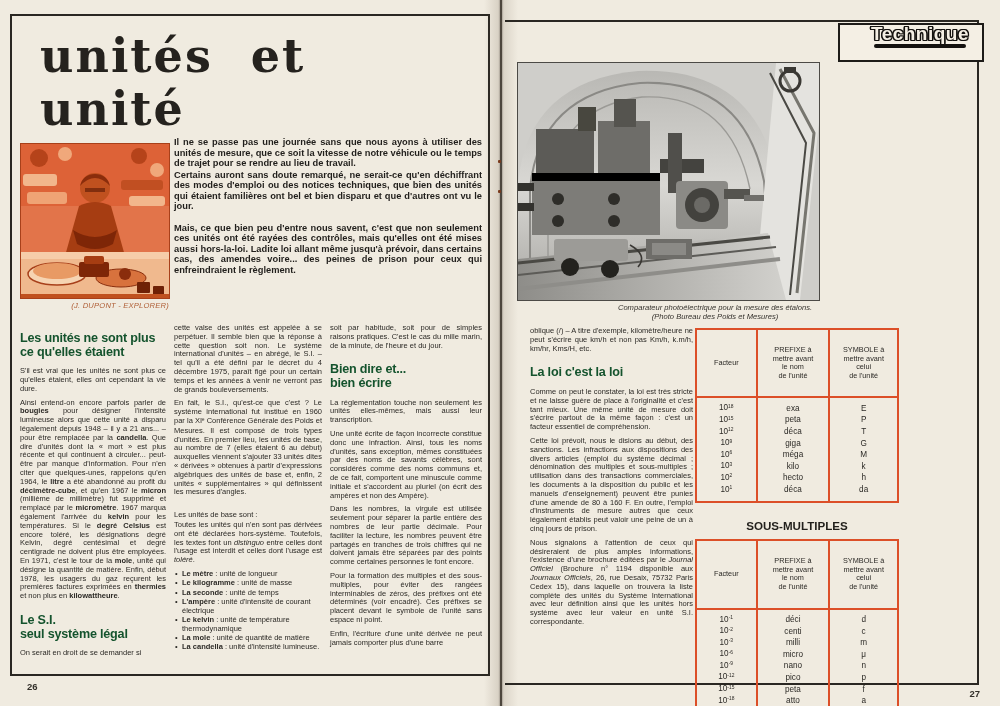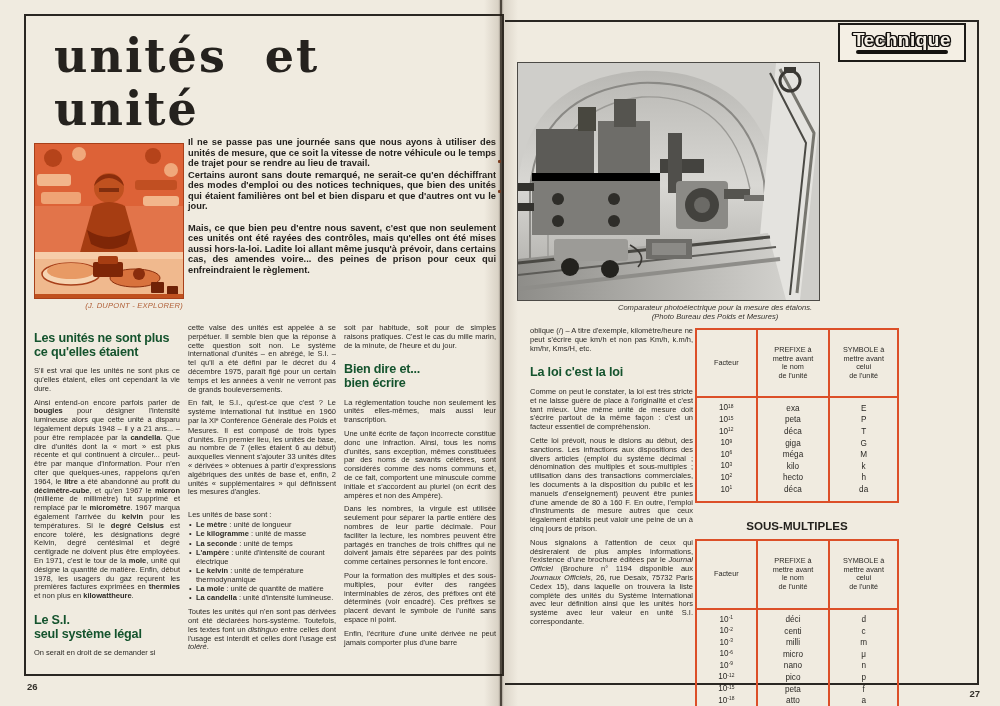--- a/index.html
+++ b/index.html
@@ -4,21 +4,21 @@
 <style>
   html,body{margin:0;padding:0;background:#d8d2c4;}
   #stage{position:relative;width:1000px;height:706px;background:#f0ebe0;overflow:hidden;
          font-family:"Liberation Sans",sans-serif;color:#262420;}
   
   .fold{position:absolute;left:484px;top:0;width:34px;height:706px;
         background:linear-gradient(90deg,rgba(120,95,70,0) 0%,rgba(95,75,55,.16) 42%,rgba(45,35,25,.5) 50%,rgba(95,75,55,.14) 58%,rgba(120,95,70,0) 100%);}
   .fold-line{position:absolute;left:500px;top:0;width:2px;height:706px;background:rgba(35,28,20,.65);}
   .gutter-dot{position:absolute;width:3px;height:3px;background:#7a3a1c;border-radius:1px;}
   
-  .page-left{position:absolute;left:24px;top:14px;width:476px;height:658px;border:2px solid #2a2722;}
+  .page-left{position:absolute;left:10px;top:14px;width:476px;height:658px;border:2px solid #2a2722;}
   .page-right{position:absolute;left:505px;top:20px;width:472px;height:661px;
               border:2px solid #2a2722;border-left:none;}
   .pagenum{position:absolute;font-size:9.5px;font-weight:bold;color:#33302a;}
   #pn-left{left:27px;top:681px;}
   #pn-right{left:948px;top:688px;width:32px;text-align:right;}
   
   .main-title{position:absolute;left:28px;top:14px;width:444px;
               font-family:"DejaVu Serif",serif;font-weight:800;font-size:46px;line-height:1.15;
               letter-spacing:2px;word-spacing:20px;color:#25221e;}
   
@@ -45,21 +45,21 @@
   #r-col1 p{margin:0 0 5px;}
   .h3{font-size:12.6px;line-height:13.6px;font-weight:bold;margin:8px 0 8px;color:#14532d;
       white-space:pre-line;text-align:left;letter-spacing:-.2px;}
   .h3.mid{margin-top:13px;}
   .li{padding-left:8px;position:relative;margin:0 0 .5px !important;text-align:left;}
   .li::before{content:"•";position:absolute;left:1px;top:0;}
   .list-intro{margin:14px 0 1px !important;}
   sup{font-size:.6em;vertical-align:baseline;position:relative;top:-.5em;}
   
   .badge{position:absolute;left:838px;top:23px;width:124px;height:35px;background:#f4efe4;
-         border:2px solid #1d1b18;display:flex;flex-direction:column;align-items:center;justify-content:center;}
+         border:2px solid #1d1b18;display:flex;flex-direction:column;align-items:center;padding-left:18px;}
   .badge-word{font-size:19px;font-weight:bold;letter-spacing:.5px;color:#f4efe4;
       text-shadow:-1.2px -1.2px 0 #14120f,1.2px -1.2px 0 #14120f,-1.2px 1.2px 0 #14120f,1.2px 1.2px 0 #14120f,
                   0 -1.4px 0 #14120f,0 1.4px 0 #14120f,-1.4px 0 0 #14120f,1.4px 0 0 #14120f;
       line-height:18px;}
   .badge-bar{width:92px;height:4px;background:#14120f;border-radius:2px;margin-top:1px;}
   
   .rtables{position:absolute;left:183px;top:306px;width:218px;}
   .tbl-title{font-size:11.6px;font-weight:bold;text-align:center;line-height:13px;
              white-space:pre-line;color:#211f1b;margin:0 0 7px;}
   .tbl-title.second{margin-top:16px;}
@@ -131,31 +131,31 @@
           <p>On serait en droit de se demander si</p>
         </div>
     </div>
 
     <div class="col" id="l-col2">
       <div>
           <p>cette valse des unités est appelée à se perpétuer. Il semble bien que la réponse à cette question soit non. Le système international d'unités – en abrégé, le S.I. – tel qu'il a été défini par le décret du 4 décembre 1975, paraît figé pour un certain temps et les années à venir ne verront pas de grands bouleversements.</p>
           <p>En fait, le S.I., qu'est-ce que c'est ? Le système international fut institué en 1960 par la XI<sup>e</sup> Conférence Générale des Poids et Mesures. Il est composé de trois types d'unités. En premier lieu, les unités de base, au nombre de 7 (elles étaient 6 au début) auxquelles viennent s'ajouter 33 unités dites « dérivées » obtenues à partir d'expressions algébriques des unités de base et, enfin, 2 unités « supplémentaires » qui définissent les mesures d'angles.</p>
         </div>
       <p class="list-intro">Les unités de base sont :</p>
+      <div>
+          <p>Toutes les unités qui n'en sont pas dérivées ont été déclarées hors-système. Toutefois, les textes font un <i>distinguo</i> entre celles dont l'usage est interdit et celles dont l'usage est <i>toléré</i>.</p>
+        </div>
       <div style="margin-bottom:5px;">
           <p class="li"><b>Le mètre</b> : unité de longueur</p>
           <p class="li"><b>Le kilogramme</b> : unité de masse</p>
           <p class="li"><b>La seconde</b> : unité de temps</p>
           <p class="li"><b>L'ampère</b> : unité d'intensité de courant électrique</p>
           <p class="li"><b>Le kelvin</b> : unité de température thermodynamique</p>
           <p class="li"><b>La mole</b> : unité de quantité de matière</p>
           <p class="li"><b>La candella</b> : unité d'intensité lumineuse.</p>
-        </div>
-      <div>
-          <p>Toutes les unités qui n'en sont pas dérivées ont été déclarées hors-système. Toutefois, les textes font un <i>distinguo</i> entre celles dont l'usage est interdit et celles dont l'usage est <i>toléré</i>.</p>
         </div>
     </div>
 
     <div class="col" id="l-col3">
       <p>soit par habitude, soit pour de simples raisons pratiques. C'est le cas du mille marin, de la minute, de l'heure et du jour.</p>
       <div class="h3 mid">Bien dire et...
 bien écrire</div>
       <div>
           <p>La réglementation touche non seulement les unités elles-mêmes, mais aussi leur transcription.</p>
           <p>Une unité écrite de façon incorrecte constitue donc une infraction. Ainsi, tous les noms d'unités, sans exception, mêmes constituées par des noms de savants célèbres, sont considérés comme des noms communs et, de ce fait, comportent une minuscule comme initiale et s'accordent au pluriel (on écrit des ampères et non des Ampère).</p>

